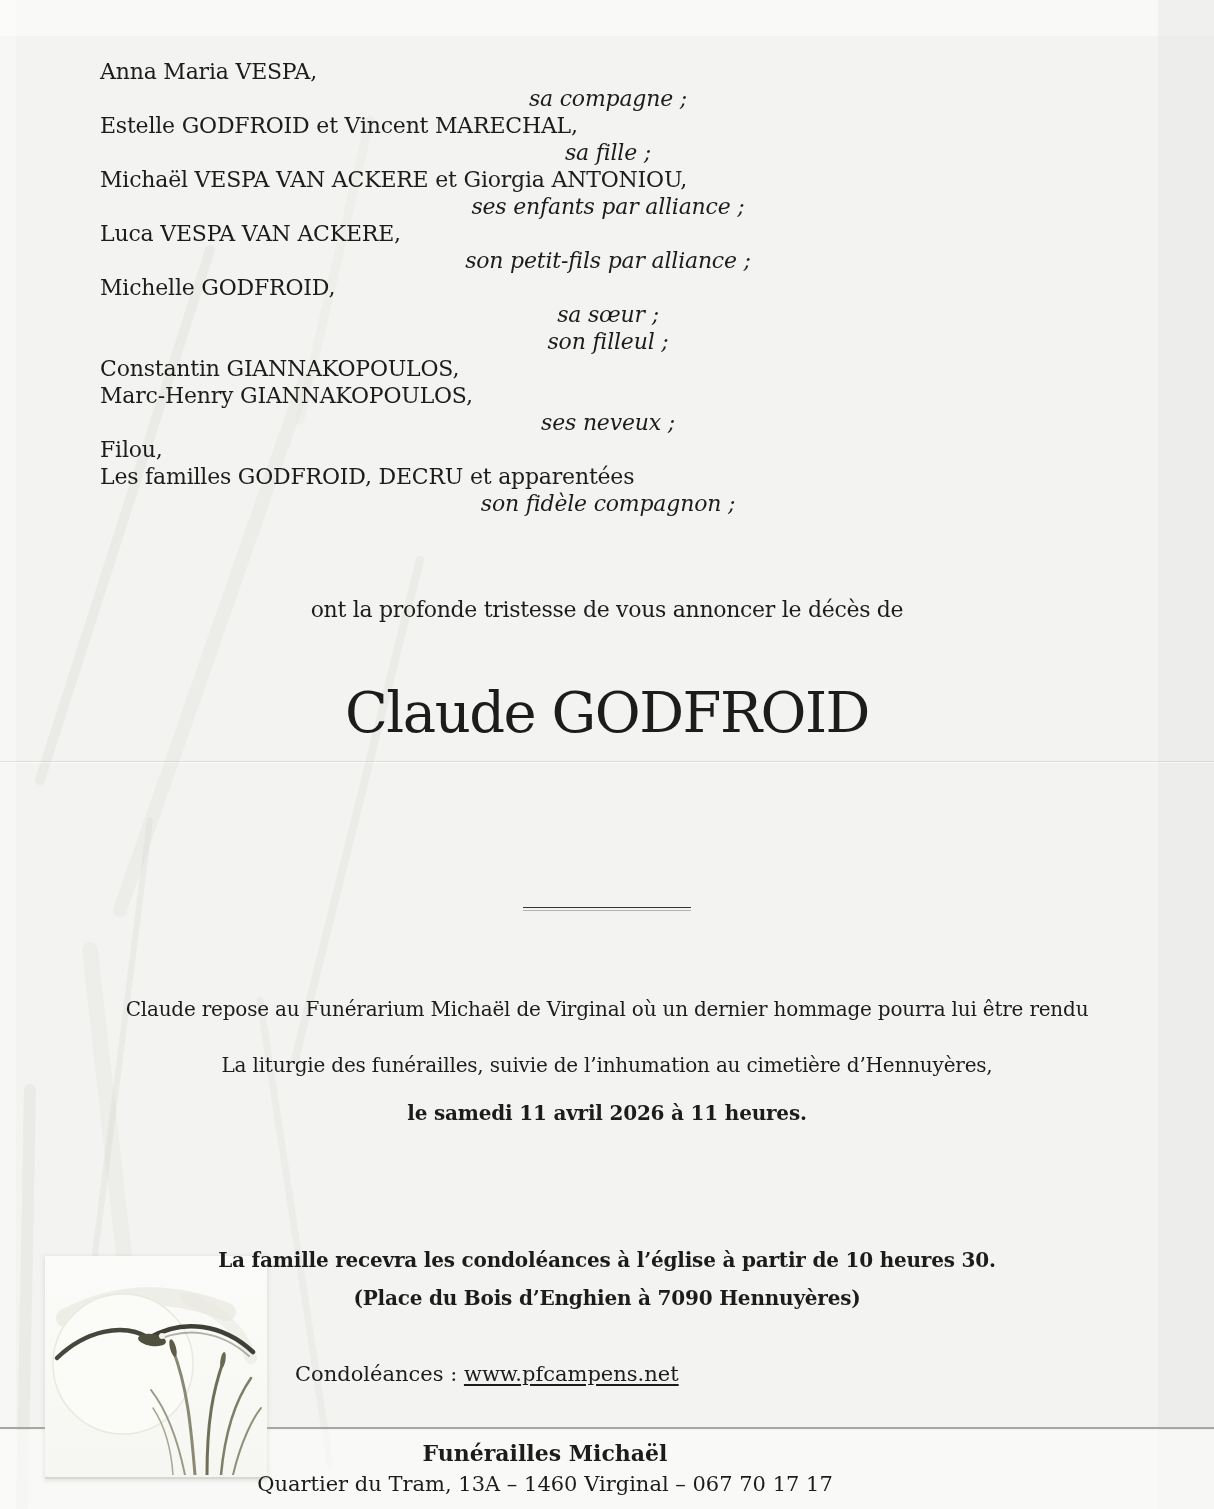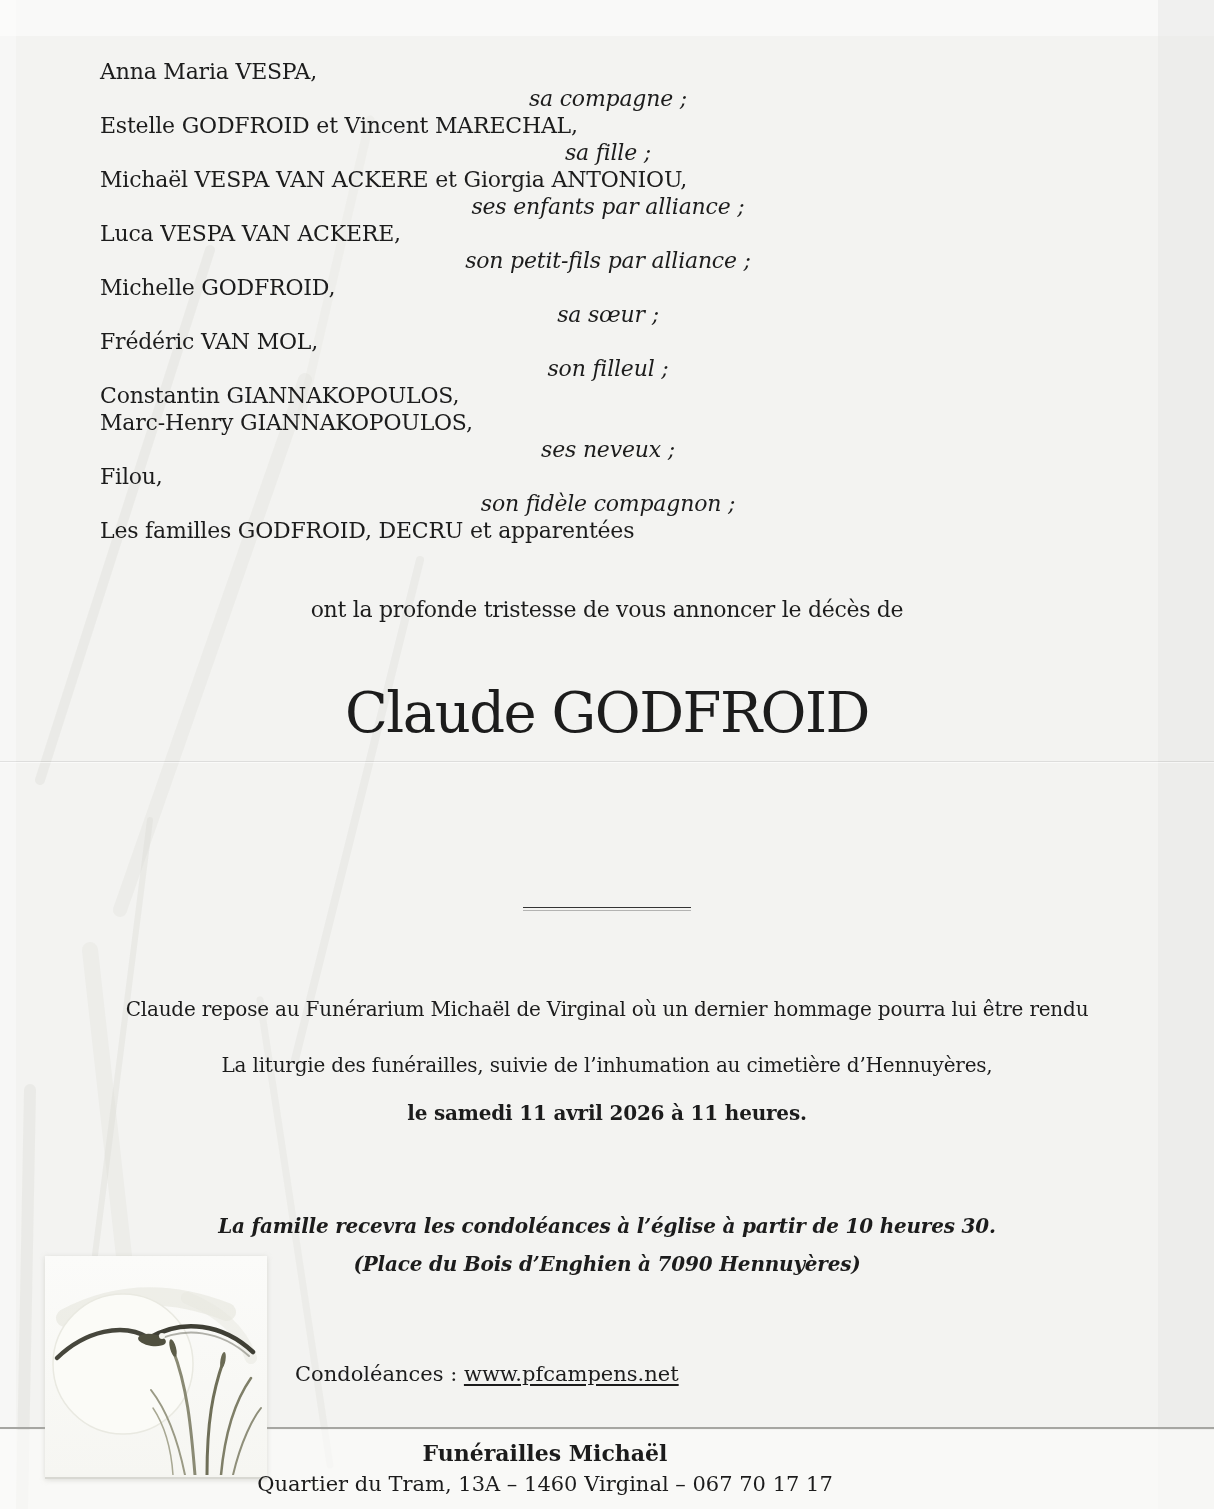--- a/index.html
+++ b/index.html
@@ -25,21 +25,21 @@
   .fline.right { text-align:center; font-style:italic; }
 
   .center-abs { position:absolute; left:0; width:100%; text-align:center; z-index:3; }
   .intro  { top:597px; font-size:22px; letter-spacing:-0.3px; }
   .title  { top:680px; font-size:56px; letter-spacing:-1.5px; }
   .dates  { top:813px; font-size:20px; letter-spacing:-0.2px; }
   .udivider { top:880px; font-size:24px; color:#2b2b2b;
               text-shadow:0 3px 0 rgba(120,120,120,0.55); }
   .visitation { top:985px; font-size:20px; line-height:48px; letter-spacing:-0.2px; }
   .ceremony   { top:1041px; font-size:20px; line-height:48px; letter-spacing:-0.2px; }
-  .church     { top:1207px; font-size:20px; line-height:38px; font-weight:700; letter-spacing:-0.2px;font-style:italic; }
+  .church     { top:1241px; font-size:20px; line-height:38px; font-weight:700; letter-spacing:-0.2px; }
   .bold { font-weight:700; }
 
   .online { position:absolute; top:1362px; left:295px; font-size:21px; z-index:3; }
   .online a { color:inherit; text-decoration:underline; text-underline-offset:3px; }
 
   .footer { top:1438px; font-size:21px; line-height:31px; transform:translateX(-62px); }
   .footer .fh { font-weight:700; font-size:22px; }
 
   .artwork { position:absolute; left:45px; top:1256px; width:222px; height:221px;
              z-index:2; border-bottom:2px solid #d8d8d2;
@@ -77,28 +77,27 @@
     <div class="fline left">Anna Maria VESPA,</div>
     <div class="fline right">sa compagne ;</div>
     <div class="fline left">Estelle GODFROID et Vincent MARECHAL,</div>
     <div class="fline right">sa fille ;</div>
     <div class="fline left">Michaël VESPA VAN ACKERE et Giorgia ANTONIOU,</div>
     <div class="fline right">ses enfants par alliance ;</div>
     <div class="fline left">Luca VESPA VAN ACKERE,</div>
     <div class="fline right">son petit-fils par alliance ;</div>
     <div class="fline left">Michelle GODFROID,</div>
     <div class="fline right">sa sœur ;</div>
-    <div class="fline left">Frédéric VAN MOL,</div>
     <div class="fline right">son filleul ;</div>
     <div class="fline left">Constantin GIANNAKOPOULOS,</div>
     <div class="fline left">Marc-Henry GIANNAKOPOULOS,</div>
     <div class="fline right">ses neveux ;</div>
     <div class="fline left">Filou,</div>
+    <div class="fline left">Les familles GODFROID, DECRU et apparentées</div>
     <div class="fline right">son fidèle compagnon ;</div>
-    <div class="fline left">Les familles GODFROID, DECRU et apparentées</div>
   </div>
 
   <div class="center-abs intro">ont la profonde tristesse de vous annoncer le décès de</div>
 
   <div class="center-abs title">Claude GODFROID</div>
 
 
   <div class="center-abs udivider">______________</div>
 
   <div class="center-abs visitation">

